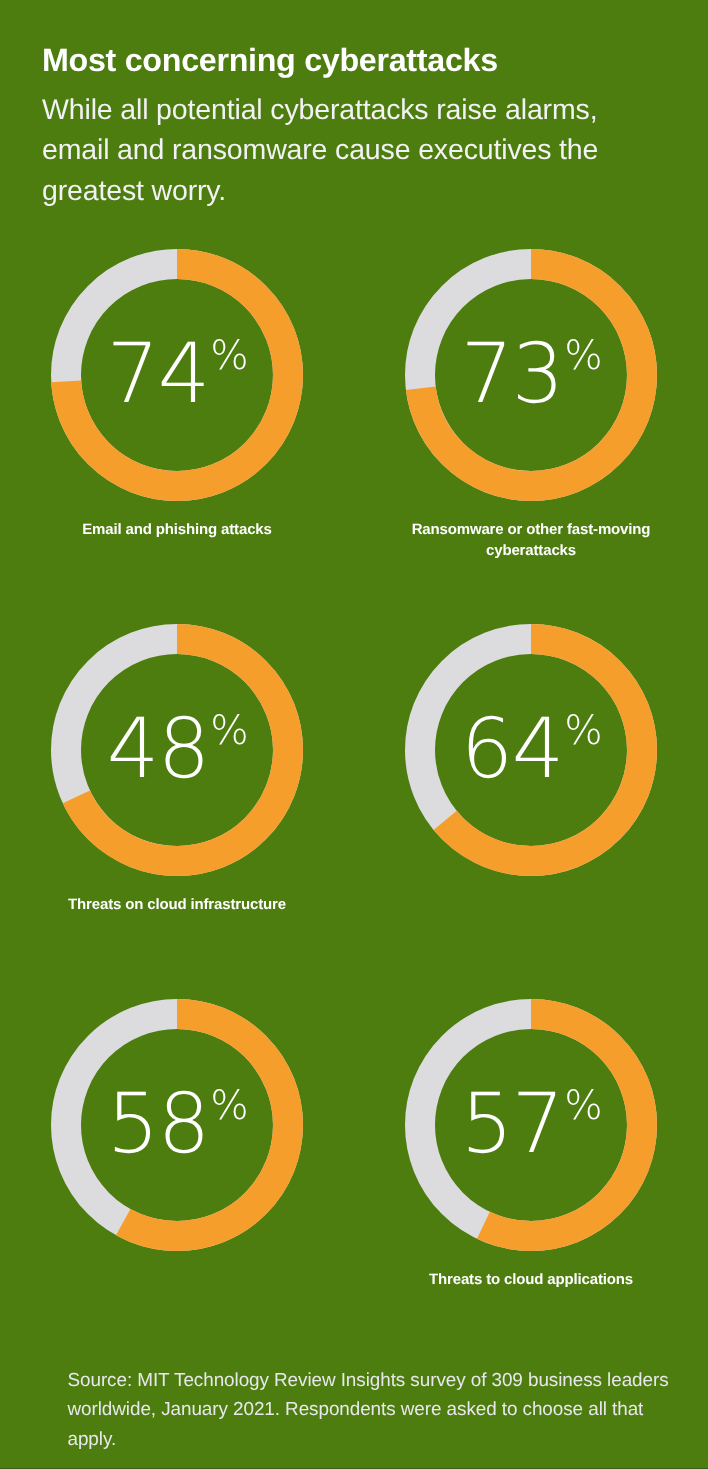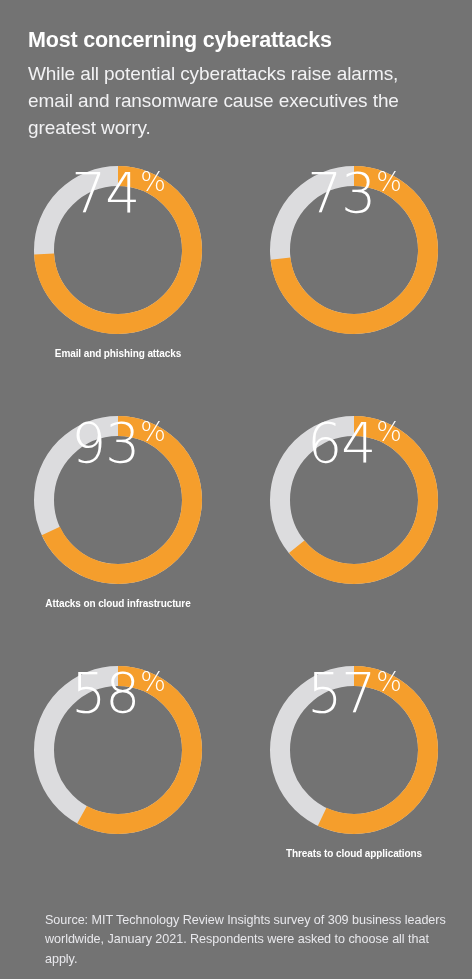--- a/index.html
+++ b/index.html
@@ -78,20 +78,21 @@
     transform: rotate(-90deg);
   }
 
   .donut-track { fill: none; stroke: #DCDCDE; }
   .donut-value { fill: none; stroke: #F59E2C; }
 
   .donut-center {
     position: absolute;
     inset: 0;
     display: flex;
+    align-items: center;
     justify-content: center;
     pointer-events: none;
   }
 
   .pct {
     color: #FFFFFF;
     font-family: "DejaVu Sans", sans-serif;
     font-weight: 300;
     font-size: 55px;
     line-height: 1;
@@ -133,21 +134,21 @@
   .source {
     color: #E8E8EC;
     font-size: 12.6px;
     line-height: 1.55;
     letter-spacing: -0.05px;
   }
 </style>
 </head>
 <body>
 
-<div class="infographic" style="background: #737373;">
+<div class="infographic" style="background: #4d7c0f;">
 
   <div class="header">
     <div class="title">Most concerning cyberattacks</div>
     <div class="subtitle">While all potential cyberattacks raise alarms, email and ransomware cause executives the greatest worry.</div>
   </div>
 
   <div class="grid">
 
     <div class="cell">
       <div class="donut-wrap">
@@ -171,36 +172,37 @@
           <circle class="donut-track" cx="84" cy="84" r="74" stroke-width="20" style="stroke: rgb(220, 220, 222);"></circle>
           <circle class="donut-value" cx="84" cy="84" r="74" stroke-width="20" stroke-dasharray="339.41767029384124 125.53804243744815" style="stroke: rgb(245, 158, 44);"></circle>
         </svg>
         <div class="donut-center">
           <div class="pct">
             <span class="num">73</span>
               <span class="sym">%</span>
           </div>
         </div>
       </div>
+      <div class="cell-label">Ransomware or other fast-moving cyberattacks</div>
     </div>
 
     <div class="cell">
       <div class="donut-wrap">
         <svg class="donut-svg" viewBox="0 0 168 168">
           <circle class="donut-track" cx="84" cy="84" r="74" stroke-width="20" style="stroke: rgb(220, 220, 222);"></circle>
           <circle class="donut-value" cx="84" cy="84" r="74" stroke-width="20" stroke-dasharray="316.16988465727684 148.78582807401256" style="stroke: rgb(245, 158, 44);"></circle>
         </svg>
         <div class="donut-center">
           <div class="pct">
-            <span class="num">93</span>
-              <span class="sym">%</span>
-          </div>
-        </div>
-      </div>
-      <div class="cell-label">Attacks on cloud infrastructure</div>
+            <span class="num">48</span>
+              <span class="sym">%</span>
+          </div>
+        </div>
+      </div>
+      <div class="cell-label">Threats on cloud infrastructure</div>
     </div>
 
     <div class="cell">
       <div class="donut-wrap">
         <svg class="donut-svg" viewBox="0 0 168 168">
           <circle class="donut-track" cx="84" cy="84" r="74" stroke-width="20" style="stroke: rgb(220, 220, 222);"></circle>
           <circle class="donut-value" cx="84" cy="84" r="74" stroke-width="20" stroke-dasharray="297.5716561480252 167.38405658326417" style="stroke: rgb(245, 158, 44);"></circle>
         </svg>
         <div class="donut-center">
           <div class="pct">

